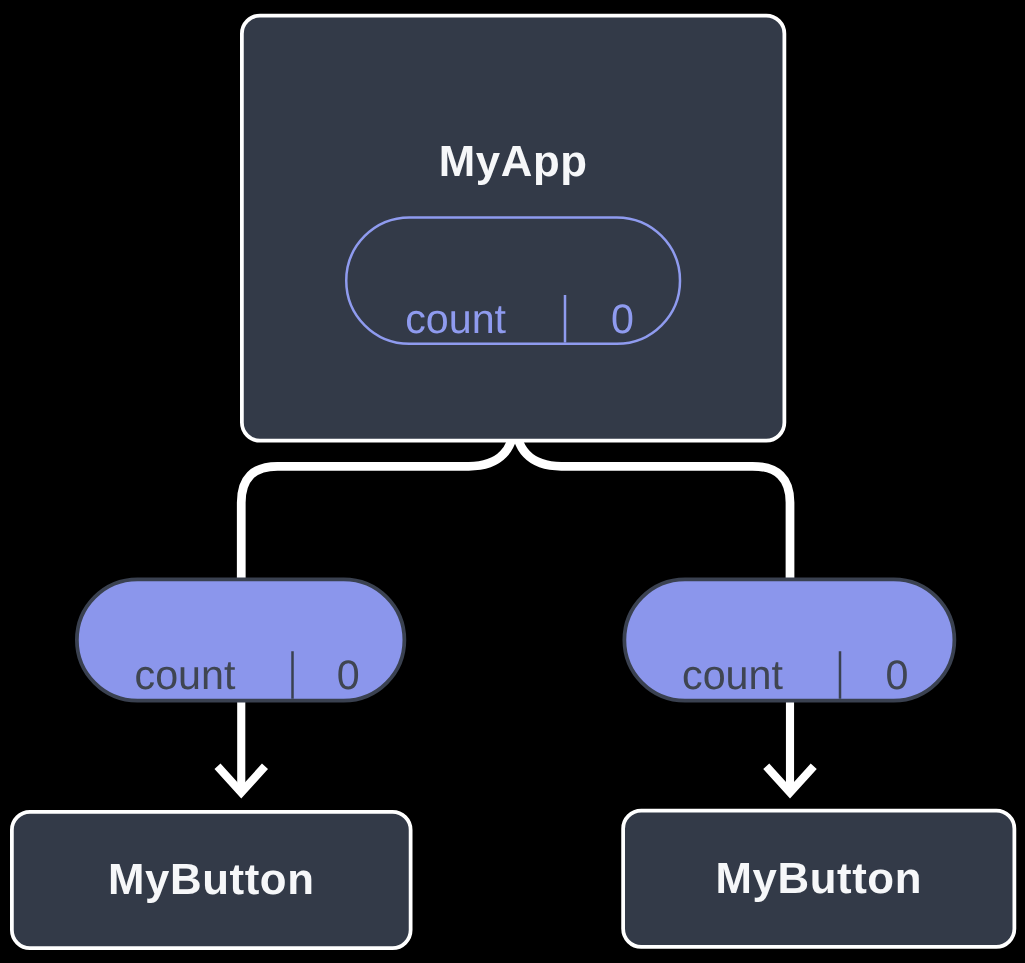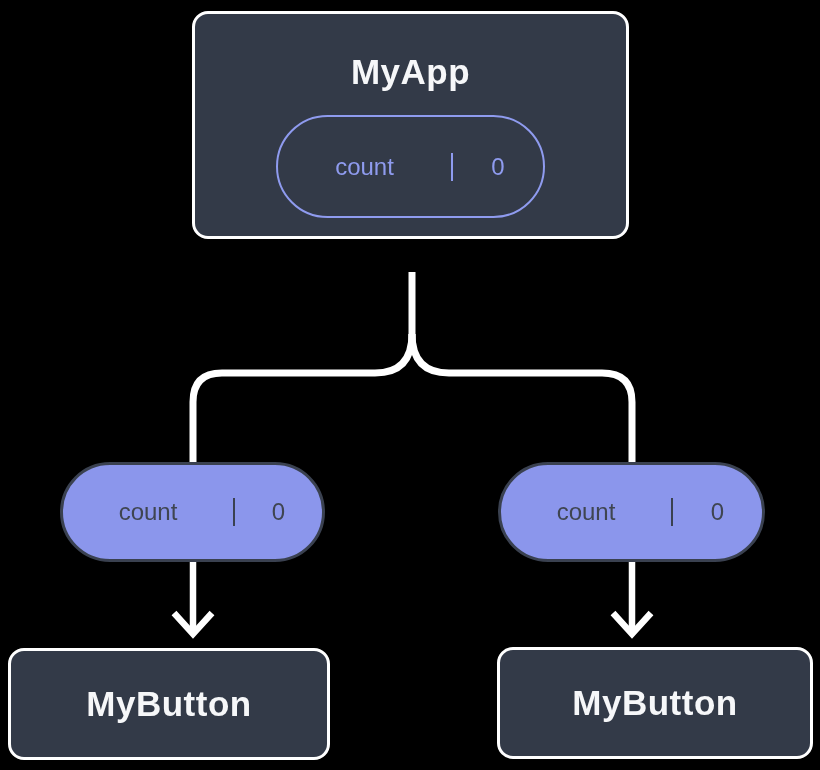--- a/index.html
+++ b/index.html
@@ -39,30 +39,30 @@
   .node-title {
     color: #F6F7F9;
     font-size: 35px;
     font-weight: 600;
     letter-spacing: 0.5px;
   }
   .myapp-node {
     left: 192px;
     top: 11px;
     width: 437px;
-    height: 228px;
+    height: 343px;
     flex-direction: column;
     gap: 23px;
     padding-top: 20px;
   }
   .pill {
     display: flex;
     box-sizing: border-box;
-    align-items: center;
-    font-size: 24px;
+    align-items: flex-end;
+    font-size: 33px;
   }
   .pill-name, .pill-value {
     display: flex;
     align-items: center;
     justify-content: center;
   }
   .outline-pill {
     width: 269px;
     height: 103px;
     border: 2px solid #8F9BEF;

